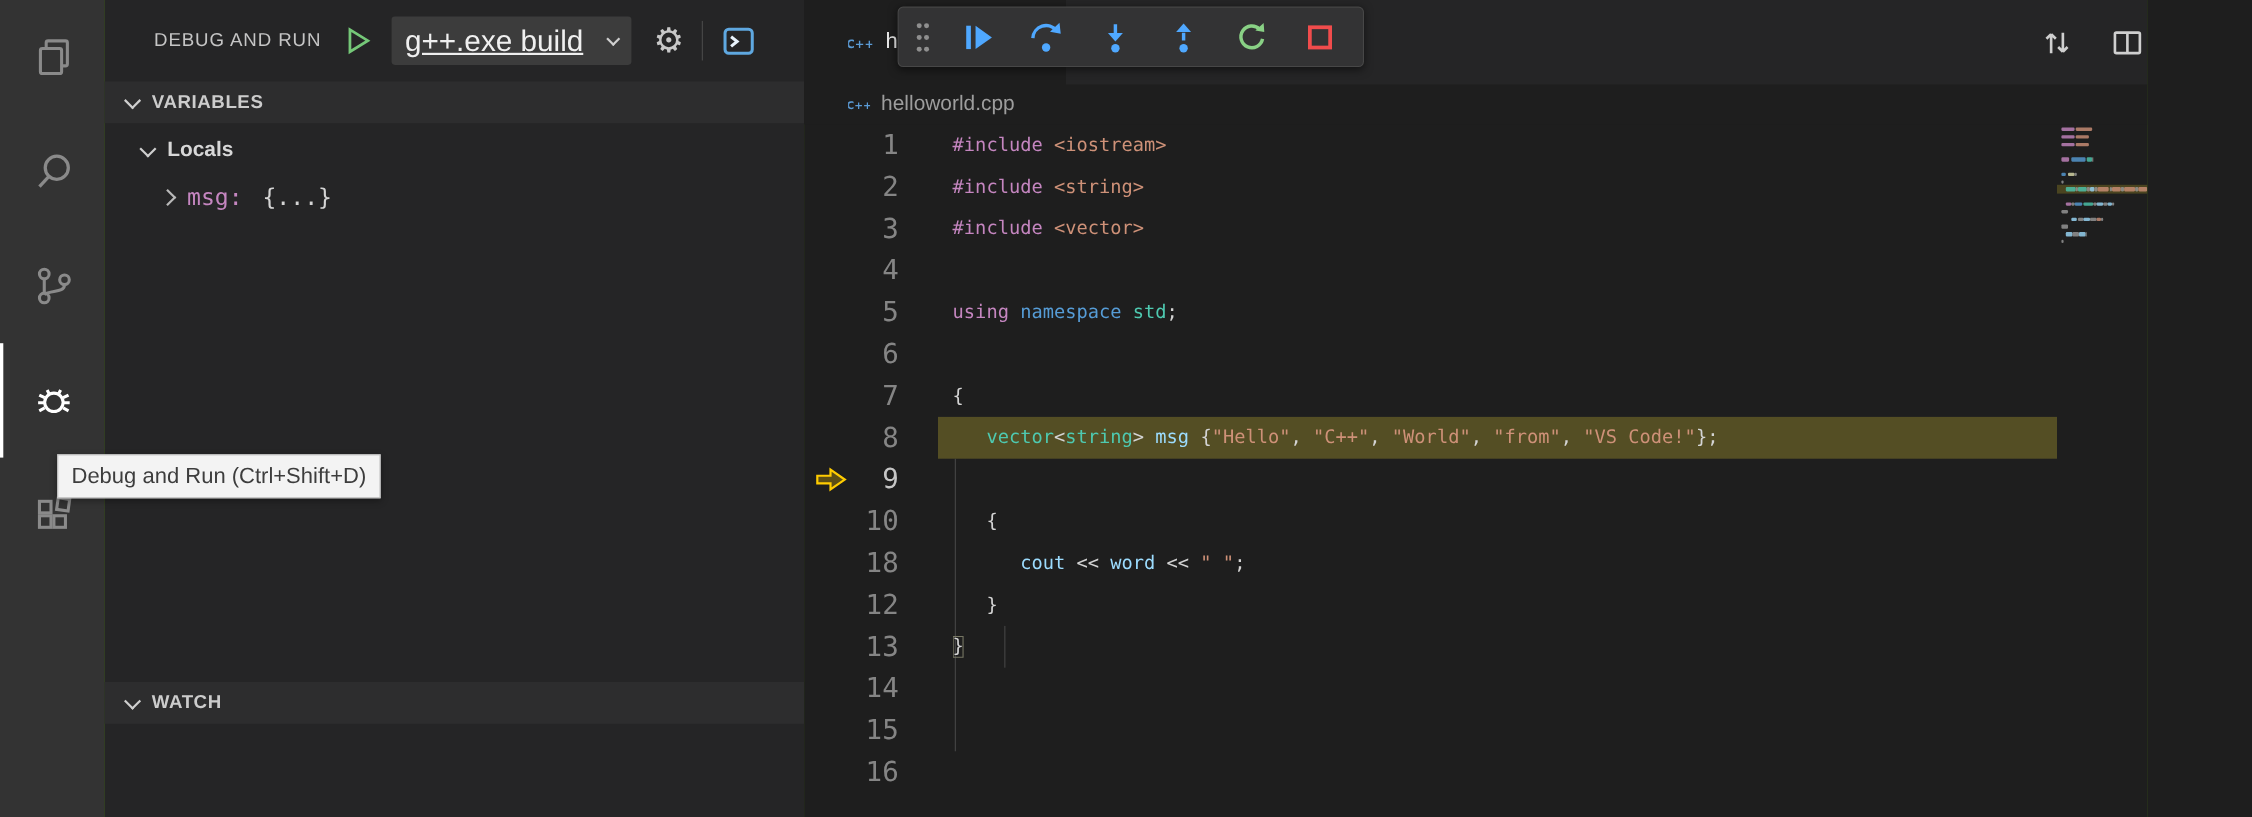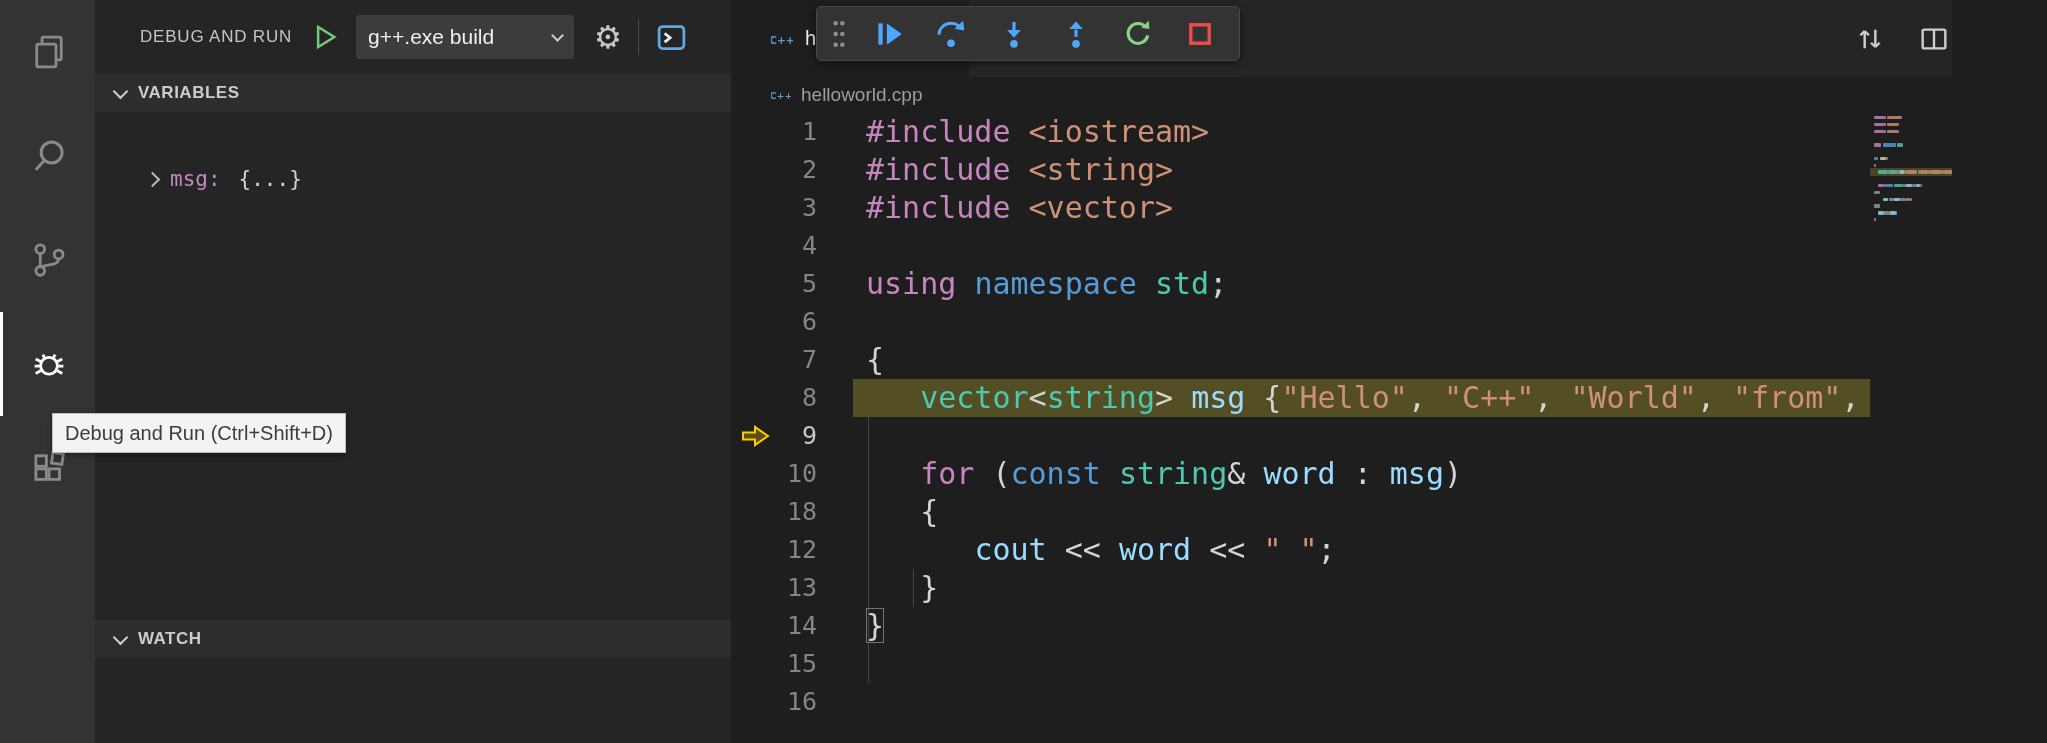--- a/index.html
+++ b/index.html
@@ -13,21 +13,21 @@
   .ab-item.active{color:#ffffff;border-left:3px solid #ffffff;}
   .ab-item svg{display:block;}
 
   
   .sidebar{position:absolute;left:95px;top:0;width:636px;height:743px;background:#252526;}
   .sb-topbar{position:absolute;left:0;top:0;width:636px;height:74px;display:flex;align-items:center;padding-left:45px;box-sizing:border-box;}
   .sb-title{font-size:17px;letter-spacing:.8px;color:#c5c5c5;white-space:nowrap;}
   .sb-play{margin-left:18px;display:flex;align-items:center;cursor:pointer;}
   .sb-dropdown{margin-left:16px;width:218px;height:44px;background:#3c3c3c;border-radius:3px;
                display:flex;align-items:center;justify-content:space-between;padding:0 12px;box-sizing:border-box;cursor:pointer;}
-  .sb-dropdown-label{font-size:21px;color:#efefef;white-space:nowrap;}
+  .sb-dropdown-label{font-size:27px;color:#efefef;white-space:nowrap;text-decoration:underline;}
   .sb-gear{margin-left:20px;font-size:31px;color:#c8c8c8;line-height:1;cursor:pointer;font-family:"DejaVu Sans",sans-serif;}
   .sb-sep{margin-left:16px;width:1px;height:36px;background:#4a4a4a;}
   .sb-console{margin-left:16px;display:flex;align-items:center;cursor:pointer;}
 
   .section-header{position:absolute;left:0;width:636px;height:38px;background:#2d2d2e;
                   display:flex;align-items:center;padding-left:20px;box-sizing:border-box;gap:12px;cursor:pointer;}
   .section-header .label{font-size:17px;font-weight:700;letter-spacing:.5px;color:#cccccc;}
   .hdr-variables{top:74px;}
   .hdr-watch{top:620px;}
 
@@ -69,21 +69,21 @@
   .guide.g2{left:182px;top:456px;height:38px;}
 
   .gutter{position:absolute;left:0;top:0;width:135px;z-index:3;}
   .ln{height:38px;line-height:38px;width:86px;text-align:right;
       font-family:"DejaVu Sans Mono",monospace;font-size:25px;color:#858585;cursor:pointer;}
   .ln-cur{color:#c6c6c6;}
   .exec-pointer{position:absolute;left:8px;z-index:4;}
 
   .code-lines{position:absolute;left:0;top:0;right:177px;overflow:hidden;z-index:1;}
   .code-line{height:38px;white-space:pre;padding-left:135px;
-             font-family:"DejaVu Sans Mono",monospace;font-size:30px;line-height:38px;color:#d4d4d4;cursor:text;}
+             font-family:"DejaVu Sans Mono",monospace;font-size:17px;line-height:38px;color:#d4d4d4;cursor:text;}
   .code-line.current{background:linear-gradient(90deg,rgba(0,0,0,0) 0,rgba(0,0,0,0) 122px,#544e24 122px);}
   .tok-pp{color:#c586c0;} .tok-kw{color:#569cd6;} .tok-type{color:#4ec9b0;} .tok-var{color:#9cdcfe;}
   .tok-str{color:#ce9178;} .tok-fn{color:#dcdcaa;} .tok-pl{color:#d4d4d4;}
   .tok-plb{color:#d4d4d4;box-shadow:inset 0 0 0 1px #767663;}
 
   .minimap{position:absolute;left:1139px;top:0;width:102px;height:630px;cursor:pointer;}
   .mm-row{position:absolute;left:4px;right:4px;height:4px;}
   .mm-row i{position:absolute;top:0;height:3.4px;border-radius:1px;opacity:.8;}
   .mm-cur::before{content:"";position:absolute;left:-4px;top:-2px;width:102px;height:8px;background:rgba(234,205,40,.22);}
   .overview-mark{position:absolute;left:1292px;top:278px;width:24px;height:4px;background:#6d6d6d;}
@@ -160,20 +160,24 @@
           <path d="M7 9l4 3.2L7 15.4" fill="none" stroke="#e8f2fb" stroke-width="2"></path>
         </svg>
       </span>
     </div>
 
     <div class="section-header hdr-variables">
       <span class="chev"></span>
       <span class="label">VARIABLES</span>
     </div>
 
+    <div class="row-locals">
+      <span class="chev"></span>
+      <span class="label">Locals</span>
+    </div>
 
     <div class="row-var">
       <span class="chev right" style="border-color:#b9b9b9;"></span>
       <span class="var-name">msg:</span>
       <span class="var-value">{...}</span>
     </div>
 
     <div class="section-header hdr-watch">
       <span class="chev"></span>
       <span class="label">WATCH</span>
@@ -224,21 +228,20 @@
       <div class="code-lines">
           <div class="code-line"><span class="tok-pp">#include</span><span class="tok-pl"> </span><span class="tok-str">&lt;iostream&gt;</span></div>
           <div class="code-line"><span class="tok-pp">#include</span><span class="tok-pl"> </span><span class="tok-str">&lt;string&gt;</span></div>
           <div class="code-line"><span class="tok-pp">#include</span><span class="tok-pl"> </span><span class="tok-str">&lt;vector&gt;</span></div>
           <div class="code-line"></div>
           <div class="code-line"><span class="tok-pp">using</span><span class="tok-pl"> </span><span class="tok-kw">namespace</span><span class="tok-pl"> </span><span class="tok-type">std</span><span class="tok-pl">;</span></div>
           <div class="code-line"></div>
           <div class="code-line"><span class="tok-pl">{</span></div>
           <div class="code-line current"><span class="tok-pl">   </span><span class="tok-type">vector</span><span class="tok-pl">&lt;</span><span class="tok-type">string</span><span class="tok-pl">&gt; </span><span class="tok-var">msg</span><span class="tok-pl"> {</span><span class="tok-str">"Hello"</span><span class="tok-pl">, </span><span class="tok-str">"C++"</span><span class="tok-pl">, </span><span class="tok-str">"World"</span><span class="tok-pl">, </span><span class="tok-str">"from"</span><span class="tok-pl">, </span><span class="tok-str">"VS Code!"</span><span class="tok-pl">};</span></div>
           <div class="code-line"></div>
-          <div class="code-line"><span class="tok-pl">   </span><span class="tok-pp">for</span><span class="tok-pl"> (</span><span class="tok-kw">const</span><span class="tok-pl"> </span><span class="tok-type">string</span><span class="tok-pl">&amp; </span><span class="tok-var">word</span><span class="tok-pl"> : </span><span class="tok-var">msg</span><span class="tok-pl">)</span></div>
           <div class="code-line"><span class="tok-pl">   {</span></div>
           <div class="code-line"><span class="tok-pl">      </span><span class="tok-var">cout</span><span class="tok-pl"> &lt;&lt; </span><span class="tok-var">word</span><span class="tok-pl"> &lt;&lt; </span><span class="tok-str">" "</span><span class="tok-pl">;</span></div>
           <div class="code-line"><span class="tok-pl">   }</span></div>
           <div class="code-line"><span class="tok-plb">}</span></div>
         </div>
       <div class="gutter">
         <svg class="exec-pointer" width="34" height="26" viewBox="0 0 34 26" style="top: 310px;">
           <path d="M4 9.5h12V4l13 9-13 9v-5.5H4z" fill="rgba(255,204,0,0.28)" stroke="#ffcc00" stroke-width="2"></path>
         </svg>
       <div class="ln">1</div>

